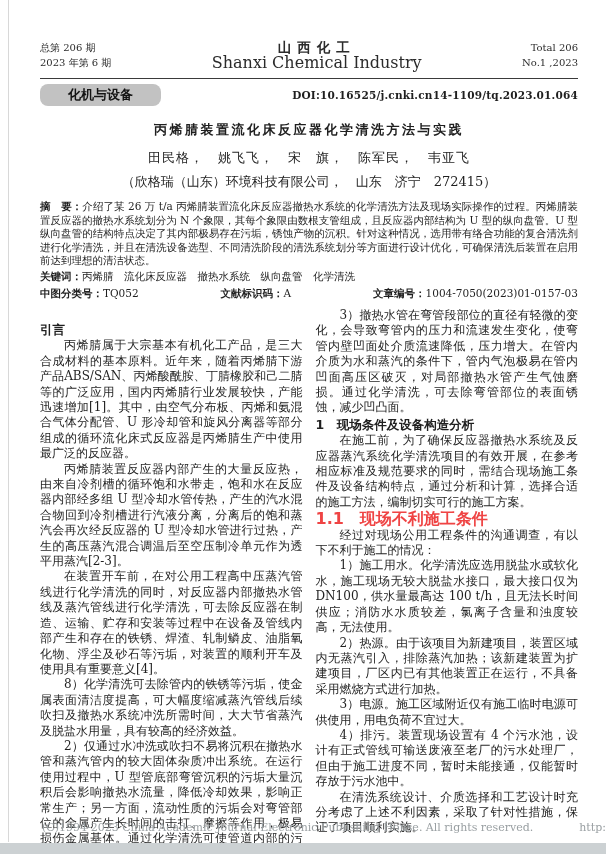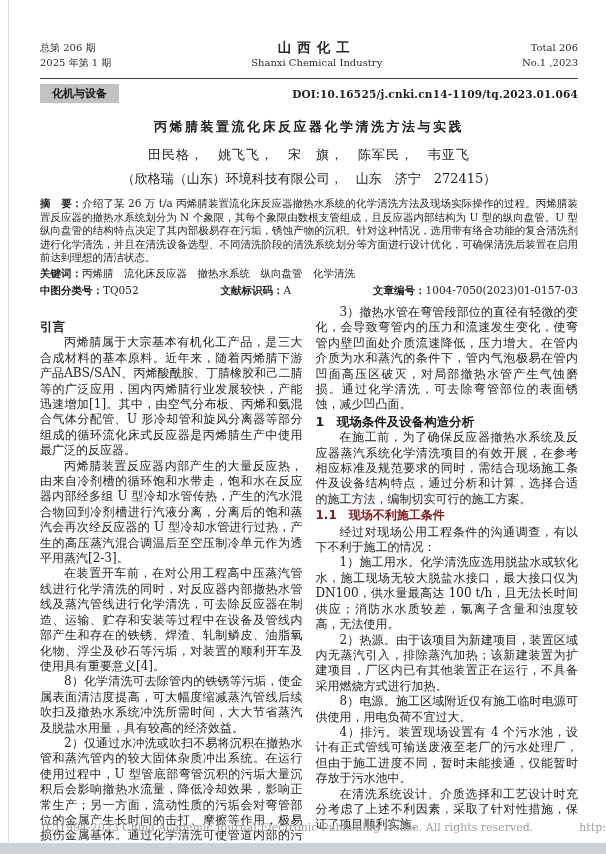--- a/index.html
+++ b/index.html
@@ -23,31 +23,32 @@
   
   .jheader {
     display: flex; justify-content: space-between; align-items: flex-end;
     border-bottom: 1.5px solid #3a3a3a;
     padding-bottom: 8px;
     font-size: 10px; line-height: 15px; color: #2b2b2b;
   }
   .jheader .cblock { text-align: center; }
   .jheader .rblock { text-align: right; }
   .journal-cn { font-size: 13.5px; letter-spacing: 6px; font-weight: bold; font-family: "DejaVu Serif", serif; }
-  .journal-en { font-size: 10px; text-align: center; }
+  .journal-en { font-size: 16px; text-align: center; }
   
   .badge-row {
     display: flex; justify-content: space-between; align-items: center;
     margin-top: 5px;
   }
   .col-badge {
     background: #c2c2c2; color: #141414;
-    font-weight: bold; font-size: 11px;
-    padding: 2px 12px;
+    font-weight: bold; font-size: 13px;
+    padding: 2px 28px;
     font-family: "DejaVu Sans", "Liberation Sans", sans-serif;
+    border-radius: 8px;
   }
   .doi { font-weight: bold; font-size: 10.5px; letter-spacing: 0.2px; }
   
   .title {
     text-align: center; font-size: 13px; font-weight: bold;
     letter-spacing: 2.5px; margin-top: 15px;
     font-family: "DejaVu Sans", "Liberation Sans", sans-serif;
   }
   .authors { text-align: center; font-size: 13px; margin-top: 10px; letter-spacing: 1px; }
   .affiliation { text-align: center; font-size: 13px; margin-top: 6px; }
@@ -64,22 +65,22 @@
   .columns { display: flex; gap: 13px; margin-top: 8px; }
   .colm { flex: 1; font-size: 12px; line-height: 15.4px; text-align: justify; }
   .colm p { margin: 0; text-indent: 2em; }
   h3.sec {
     font-size: 12.5px; font-weight: bold; margin: 1px 0 1px 0;
     font-family: "DejaVu Sans", "Liberation Sans", sans-serif;
     text-align: left;
   }
   h3.intro { margin-top: 14px; }
   h4.subsec {
-    font-size: 12px; font-weight: bold; margin: 1px 0 1px 0;
-    color: #7f1d1d;
+    font-size: 16px; font-weight: bold; margin: 1px 0 1px 0;
+    color: #ef4444;
     font-family: "DejaVu Sans", "Liberation Sans", sans-serif;
     text-align: left;
   }
   
   .footer {
     position: absolute; left: 42px; right: 20px; bottom: 20px;
     color: #9aa0a3; font-size: 11px;
     display: flex; gap: 46px; white-space: nowrap;
   }
   .bottom-bar {
@@ -90,21 +91,21 @@
 </head>
 <body>
 
 <div class="edge-line"></div>
 
 <div class="page">
 
   <div class="jheader">
     <div class="lblock">
       <div>总第 206 期</div>
-      <div>2025 年第 1 期</div>
+      <div>2023 年第 6 期</div>
     </div>
     <div class="cblock">
       <div class="journal-cn">山西化工</div>
       <div class="journal-en">Shanxi Chemical Industry</div>
     </div>
     <div class="rblock">
       <div>Total 206</div>
       <div>No.1 ,2023</div>
     </div>
   </div>
@@ -144,21 +145,21 @@
     </div>
 
     <div class="colm">
       <p>3）撤热水管在弯管段部位的直径有轻微的变化，会导致弯管内的压力和流速发生变化，使弯管内壁凹面处介质流速降低，压力增大。在管内介质为水和蒸汽的条件下，管内气泡极易在管内凹面高压区破灭，对局部撤热水管产生气蚀磨损。通过化学清洗，可去除弯管部位的表面锈蚀，减少凹凸面。</p>
       <h3 class="sec">1　现场条件及设备构造分析</h3>
       <p>在施工前，为了确保反应器撤热水系统及反应器蒸汽系统化学清洗项目的有效开展，在参考相应标准及规范要求的同时，需结合现场施工条件及设备结构特点，通过分析和计算，选择合适的施工方法，编制切实可行的施工方案。</p>
       <h4 class="subsec">1.1　现场不利施工条件</h4>
       <p>经过对现场公用工程条件的沟通调查，有以下不利于施工的情况：</p>
       <p>1）施工用水。化学清洗应选用脱盐水或软化水，施工现场无较大脱盐水接口，最大接口仅为 DN100，供水量最高达 100 t/h，且无法长时间供应；消防水水质较差，氯离子含量和浊度较高，无法使用。</p>
       <p>2）热源。由于该项目为新建项目，装置区域内无蒸汽引入，排除蒸汽加热；该新建装置为扩建项目，厂区内已有其他装置正在运行，不具备采用燃烧方式进行加热。</p>
-      <p>8）电源。施工区域附近仅有施工临时电源可供使用，用电负荷不宜过大。</p>
+      <p>3）电源。施工区域附近仅有施工临时电源可供使用，用电负荷不宜过大。</p>
       <p>4）排污。装置现场设置有 4 个污水池，设计有正式管线可输送废液至老厂的污水处理厂，但由于施工进度不同，暂时未能接通，仅能暂时存放于污水池中。</p>
       <p>在清洗系统设计、介质选择和工艺设计时充分考虑了上述不利因素，采取了针对性措施，保证了项目顺利实施。</p>
     </div>
 
   </div>
 
 </div>
 
 <div class="footer">
   <span>(C)1994-2023 China Academic Journal Electronic Publishing House. All rights reserved.</span>

